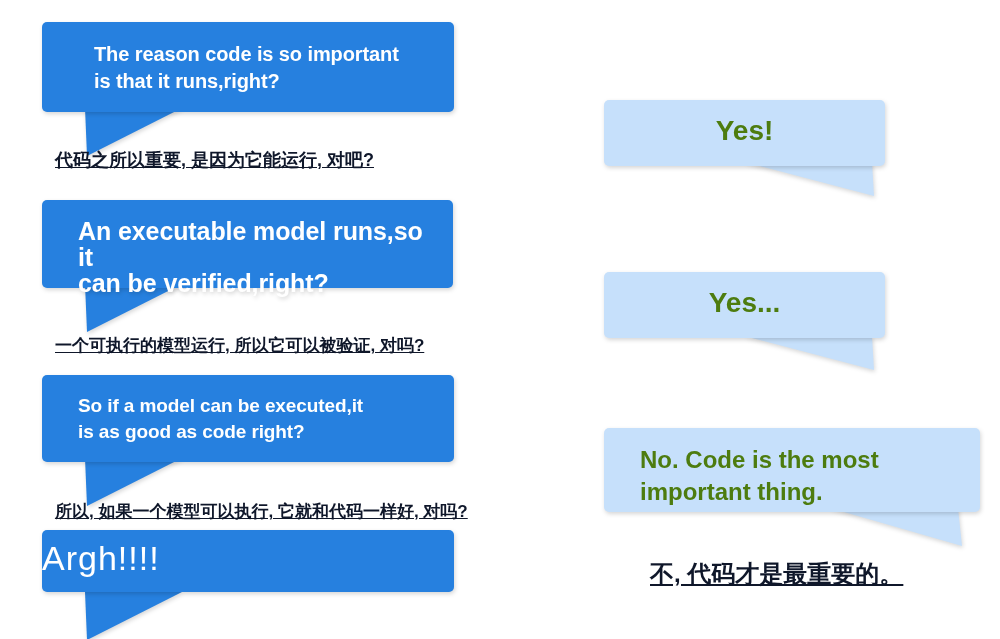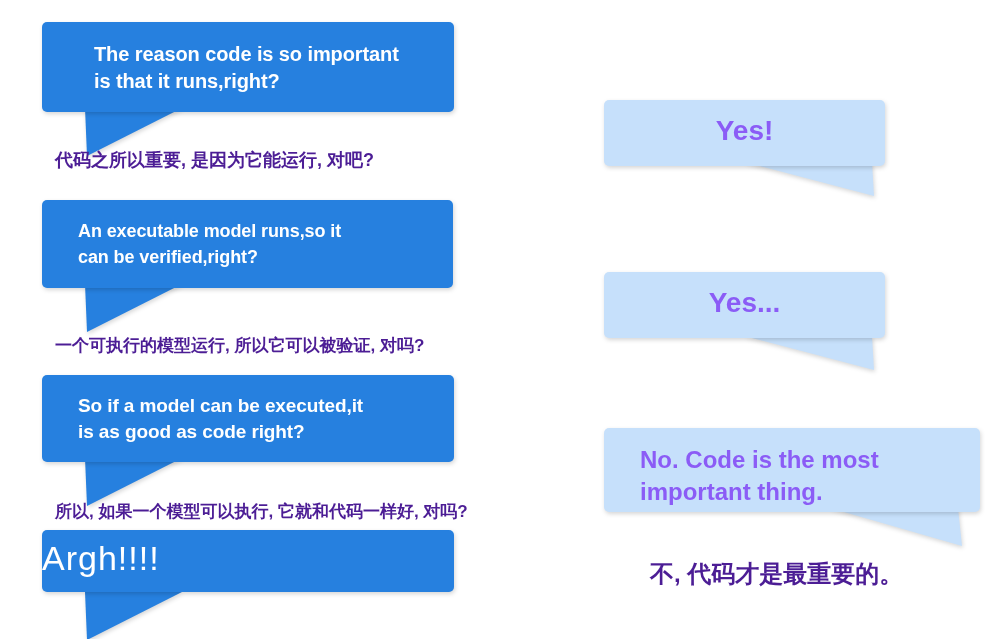--- a/index.html
+++ b/index.html
@@ -43,39 +43,40 @@
   .bubble.blue .body { background: #2680df; }
   .bubble.blue .text {
     color: #ffffff;
     font-weight: bold;
     letter-spacing: -0.1px;
   }
 
   
   .bubble.light .body { background: #c6e0fb; }
   .bubble.light .text {
-    color: #8b5cf6;
+    color: #4d7c0f;
     font-weight: bold;
   }
 
   
   .tail-svg {
     position: absolute;
     overflow: visible;
     pointer-events: none;
     filter: drop-shadow(1px 2px 2px rgba(0,0,0,0.16));
   }
 
   
   .caption {
     position: absolute;
-    color: #4c1d95;
+    color: #0f172a;
     font-weight: bold;
     font-family: "Liberation Sans", "DejaVu Sans", sans-serif;
     white-space: nowrap;
+    text-decoration: underline;
   }
 </style>
 </head>
 <body>
 
 <div class="stage">
 
   <svg class="tail-svg" style="left:42px; top:108px; width:180px; height:60px;" viewBox="0 0 180 60">
     <polygon points="43,0 140,0 45,48" fill="#2680df"></polygon>
   </svg>
@@ -84,21 +85,21 @@
     <div class="text" style="left:52px; top:19px; right:22px; font-size:20px; line-height:27px;">The reason code is so important
 is that it runs,right?</div>
   </div>
   <div class="caption" style="left:55px; top:148px; font-size:18px;">代码之所以重要, 是因为它能运行, 对吧?</div>
 
   <svg class="tail-svg" style="left:42px; top:284px; width:180px; height:60px;" viewBox="0 0 180 60">
     <polygon points="43,0 140,0 45,48" fill="#2680df"></polygon>
   </svg>
   <div class="bubble blue" style="left:42px; top:200px; width:411px; height:88px;">
     <div class="body"></div>
-    <div class="text" style="left:36px; top:18px; right:14px; font-size:18px; line-height:26px;">An executable model runs,so it
+    <div class="text" style="left:36px; top:18px; right:14px; font-size:25px; line-height:26px;">An executable model runs,so it
 can be verified,right?</div>
   </div>
   <div class="caption" style="left:55px; top:334px; font-size:17px;">一个可执行的模型运行, 所以它可以被验证, 对吗?</div>
 
   <svg class="tail-svg" style="left:42px; top:458px; width:180px; height:60px;" viewBox="0 0 180 60">
     <polygon points="43,0 140,0 45,48" fill="#2680df"></polygon>
   </svg>
   <div class="bubble blue" style="left:42px; top:375px; width:412px; height:87px;">
     <div class="body"></div>
     <div class="text" style="left:36px; top:18px; right:12px; font-size:19px; line-height:26px;">So if a model can be executed,it

